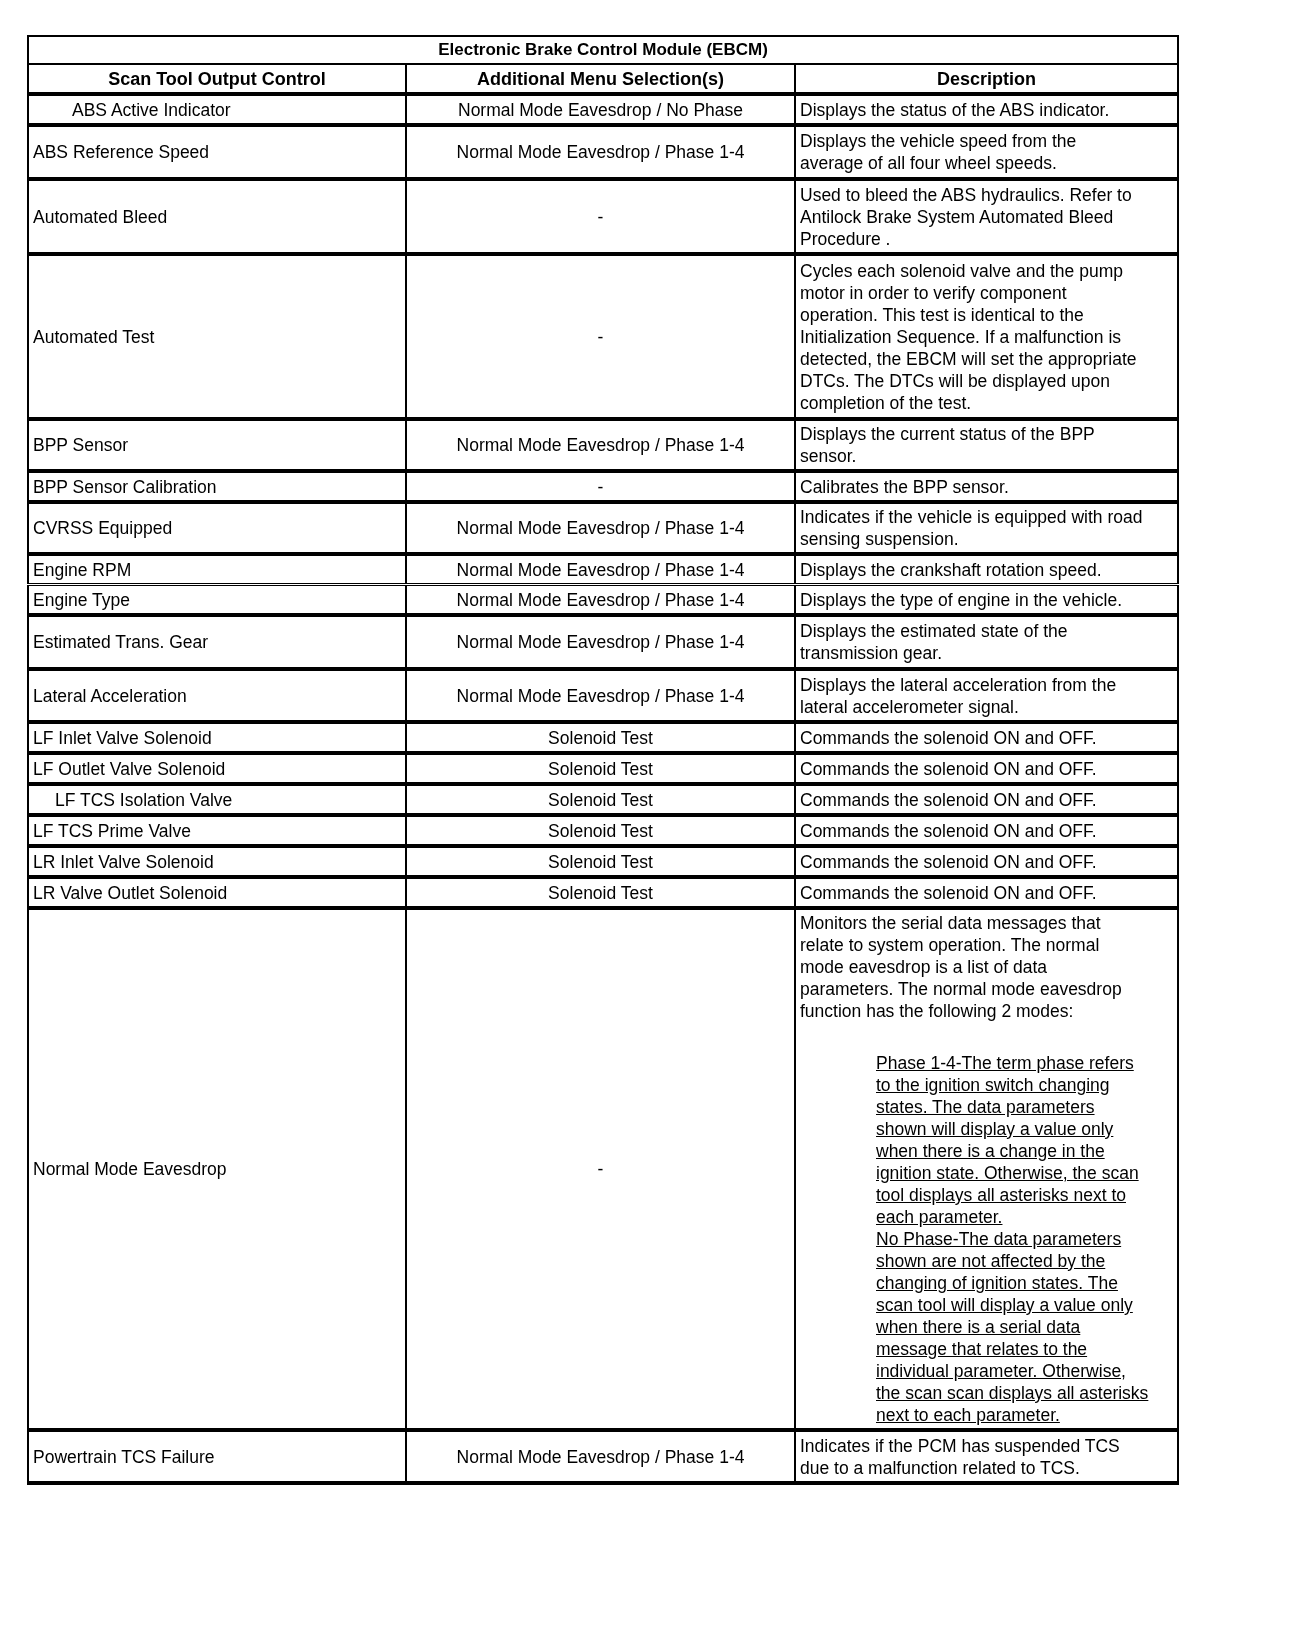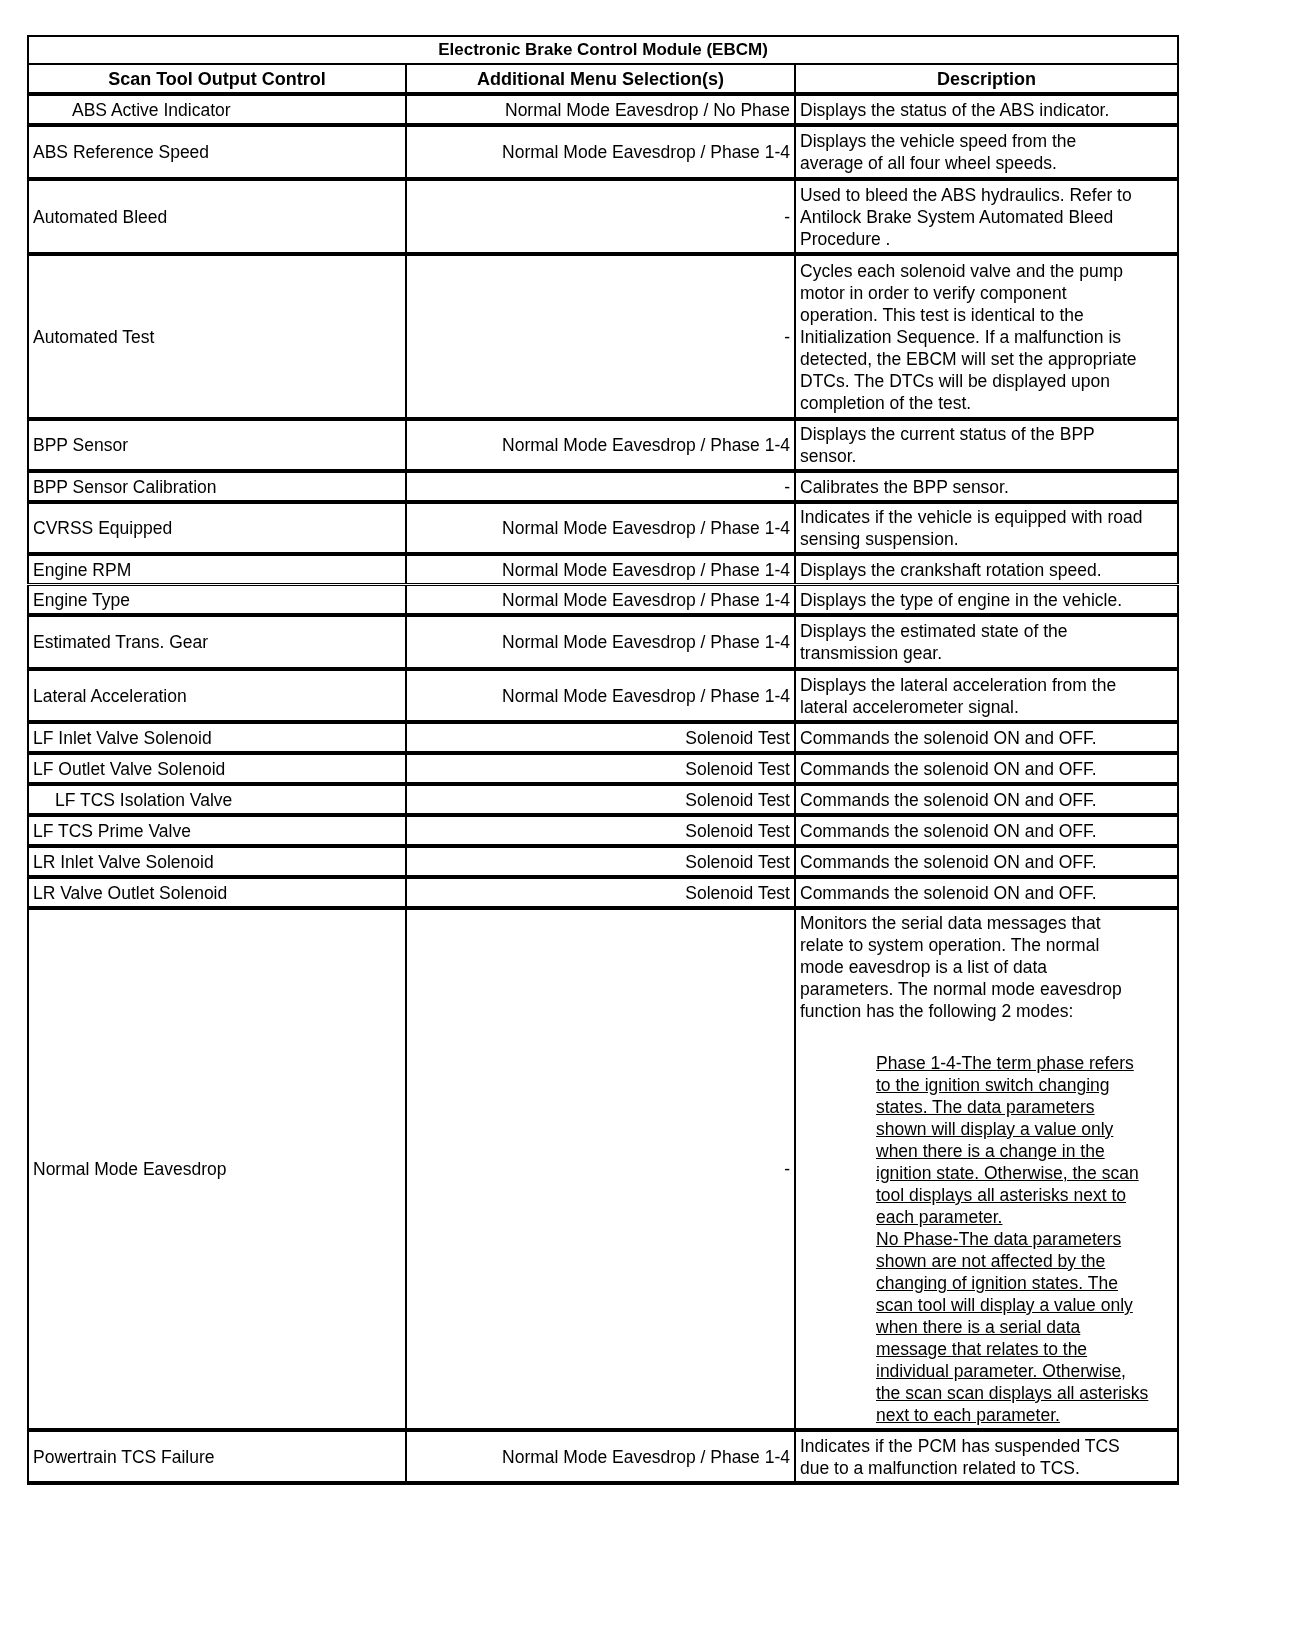--- a/index.html
+++ b/index.html
@@ -6,21 +6,21 @@
   body { width: 1312px; height: 1648px; position: relative; overflow: hidden;
          font-family: "Liberation Sans", "DejaVu Sans", sans-serif; color: #000; }
   .tbl { position: absolute; left: 27px; top: 35px; width: 1152px;
          border-collapse: collapse; table-layout: fixed; }
   .tbl td, .tbl th { border: 2px solid #000; padding: 0 4px; font-size: 17.5px;
          line-height: 22px; vertical-align: middle; font-weight: normal; }
   .tbl th { font-weight: bold; }
   .title-row th { height: 26px; font-size: 17px; text-align: center; border-bottom-width: 2px; }
   .hdr-row th { height: 27px; font-size: 18px; text-align: center; border-bottom-width: 4px; }
   .c1 { width: 370px; text-align: left; }
-  .c2 { width: 380px; text-align: right; margin-top: 8px; }
+  .c2 { width: 380px; text-align: center; margin-top: 8px; }
   .c3 { text-align: left; }
   .tbl tbody td { border-bottom-width: 4px; }
   .tbl tbody tr.dbl td { border-bottom: 3px double #000; }
   .desc-line { display: block; }
   .indent { display: block; padding-left: 76px; text-decoration: underline; }
   .gap { display: block; height: 30px; }
 </style>
 </head>
 <body>
 

